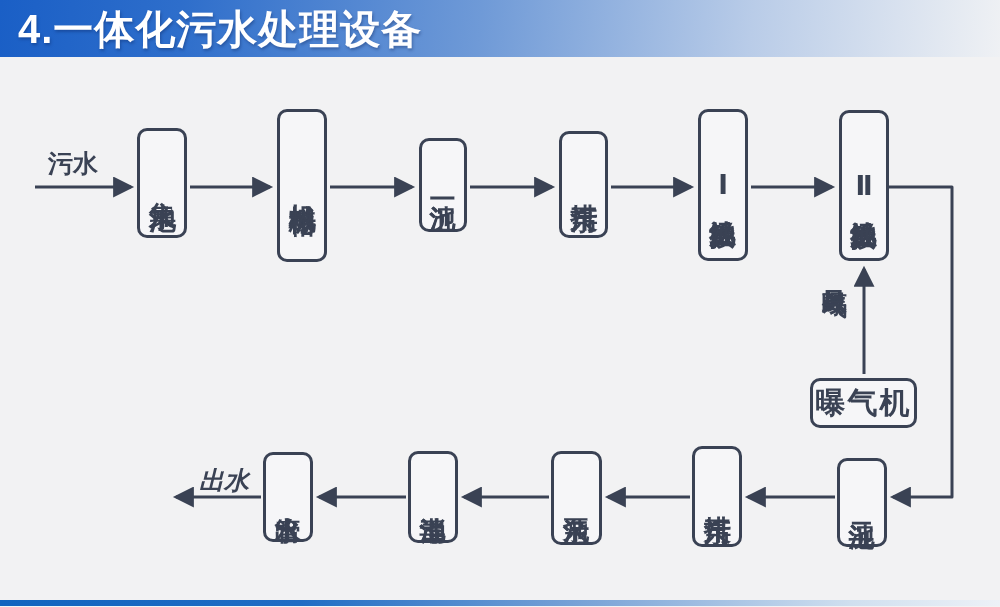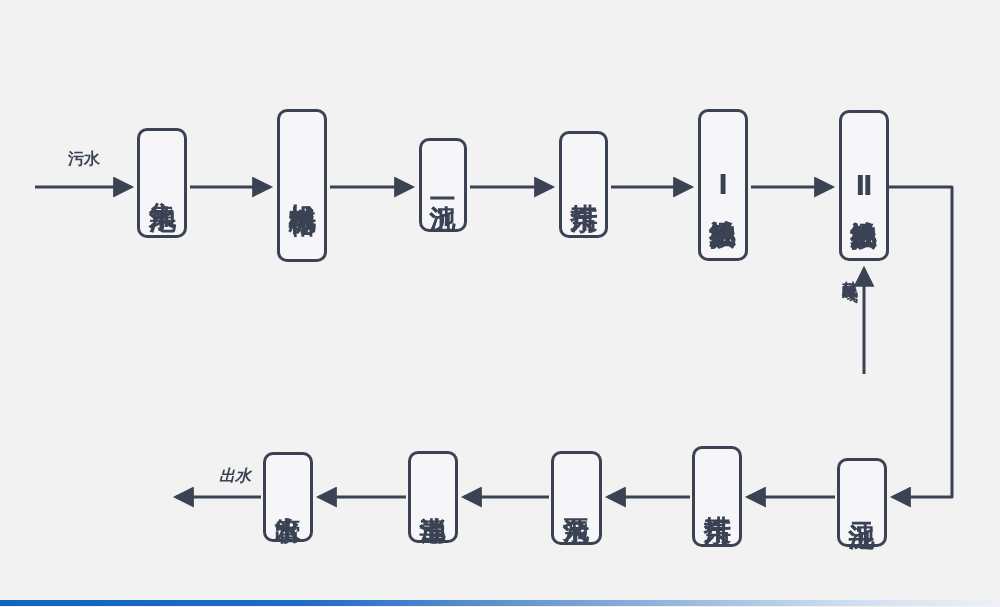--- a/index.html
+++ b/index.html
@@ -45,29 +45,32 @@
     color:var(--ink,#3a4254);
     font-weight:bold;font-size:27px;line-height:1;letter-spacing:2px;
     display:flex;align-items:center;justify-content:center;
     text-align:center;
   }
   .v{writing-mode:vertical-rl;text-orientation:upright;}
   .tight{letter-spacing:0;font-size:26px;}
   .hnode{font-size:30px;letter-spacing:2px;}
   .flow-label{
     position:absolute;color:var(--ink,#3a4254);
-    font-size:16px;font-weight:bold;line-height:1;white-space:nowrap;margin-left:20px;
+    font-size:25px;font-weight:bold;line-height:1;white-space:nowrap;
   }
   .vlabel{writing-mode:vertical-rl;text-orientation:upright;letter-spacing:2px;}
 </style>
 </head>
 <body>
 
 <div class="slide">
 
+  <div class="title-bar">
+    <div class="title-text">4.一体化污水处理设备</div>
+  </div>
 
   <div class="diagram">
 
     <svg class="connectors" width="1000" height="607" viewBox="0 0 1000 607">
       <defs>
         <marker id="ah" viewBox="0 0 10 10" refX="8.5" refY="5" markerWidth="9" markerHeight="7" orient="auto-start-reverse">
           <path class="ah-fill" d="M0 0 L10 5 L0 10 Z"></path>
         </marker>
       </defs>
       <path d="M35 187 H131" marker-end="url(#ah)"></path>
@@ -88,20 +91,21 @@
     <div class="flow-label" style="left:48px;top:151px;">污水</div>
 
     <div class="node v" style="left:137px;top:128px;width:50px;height:110px;">集水池</div>
     <div class="node v" style="left:277px;top:109px;width:50px;height:153px;">机械栅格</div>
     <div class="node v tight" style="left:419px;top:138px;width:48px;height:94px;">一沉池</div>
     <div class="node v" style="left:559px;top:131px;width:49px;height:107px;">排污泵</div>
     <div class="node v tight" style="left:698px;top:109px;width:50px;height:152px;">Ⅰ级接触池</div>
     <div class="node v tight" style="left:839px;top:110px;width:50px;height:151px;">Ⅱ级接触池</div>
 
     <div class="flow-label vlabel" style="left:822px;top:268px;height:100px;">鼓风曝气</div>
+    <div class="node hnode" style="left:810px;top:378px;width:107px;height:50px;">曝气机</div>
 
     <div class="node v tight" style="left:837px;top:458px;width:50px;height:89px;">二沉池</div>
     <div class="node v" style="left:692px;top:446px;width:50px;height:101px;">排污泵</div>
     <div class="node v tight" style="left:551px;top:451px;width:51px;height:94px;">污泵池</div>
     <div class="node v tight" style="left:408px;top:451px;width:50px;height:92px;">消毒池</div>
     <div class="node v tight" style="left:263px;top:452px;width:50px;height:90px;">出水管</div>
 
     <div class="flow-label" style="left:199px;top:468px;font-style:italic;">出水</div>
 
   </div>

